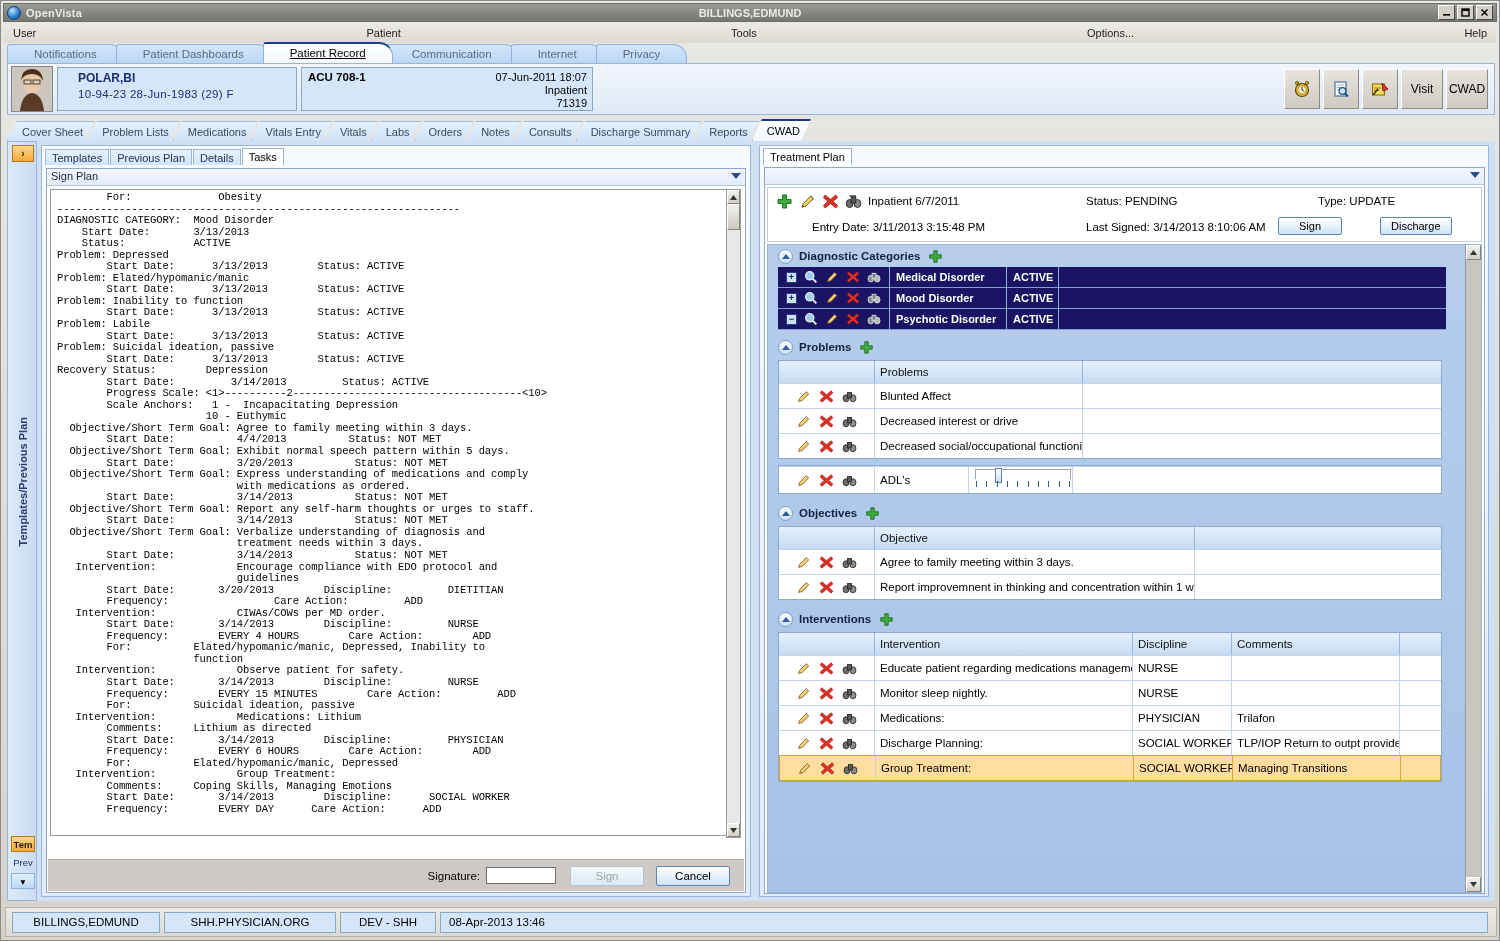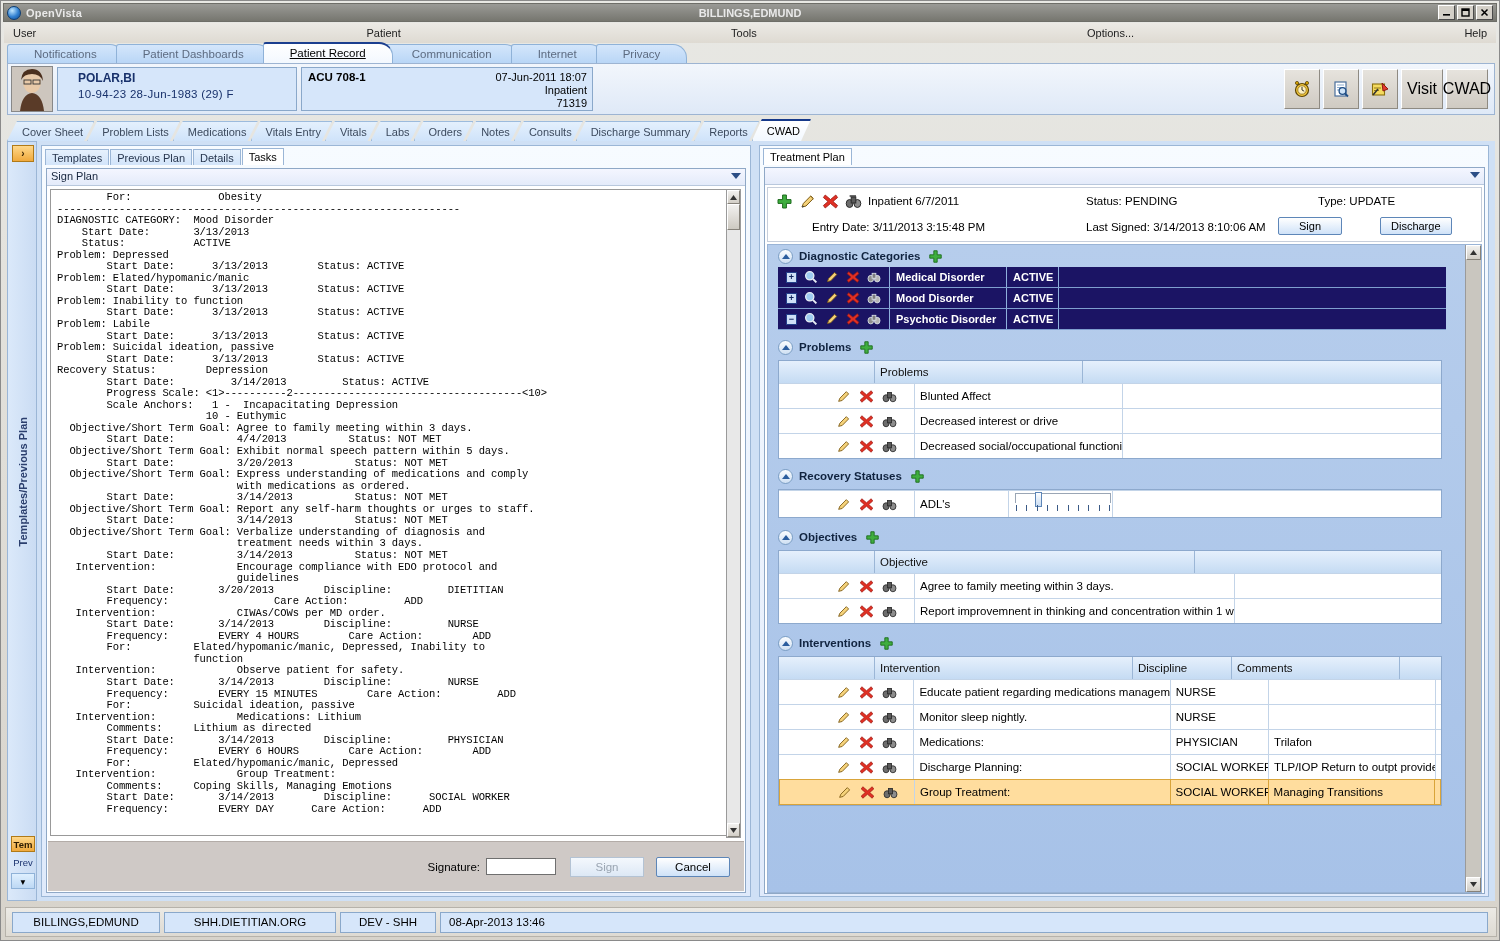--- a/index.html
+++ b/index.html
@@ -105,21 +105,21 @@
   .pt-loc .l{font-weight:bold;font-size:11.5px;color:#000;}
   .pt-loc .r{position:absolute;right:5px;top:3px;text-align:right;font-size:11px;line-height:13px;color:#000;}
   .pt-team{width:292px;padding:3px 6px;font-size:11.5px;line-height:15px;color:#000;}
   .hdr-spacer{flex:1;}
   .hdr-btns{display:flex;align-items:center;gap:3px;margin-right:6px;}
   .hdr-btn{
     width:36px;height:40px;background:linear-gradient(#e6e3dd,#cfcac2);
     border:1px solid #fff;border-right-color:#8e8a82;border-bottom-color:#8e8a82;
     display:flex;align-items:center;justify-content:center;box-sizing:border-box;
   }
-  .hdr-btn.wide{width:42px;font-size:16px;color:#000;}
+  .hdr-btn.wide{width:42px;font-size:12px;color:#000;}
 
   
   .rectabs{
     position:absolute;left:6px;top:118px;width:1488px;height:22px;
     display:flex;align-items:flex-end;
     border-bottom:1px solid #8fb2d8;
   }
   .rectab{
     height:20px;line-height:20px;padding:0 10px 0 14px;
     font-size:11px;color:#3c4a5e;
@@ -219,21 +219,21 @@
     display:flex;align-items:center;justify-content:center;box-sizing:border-box;
   }
   .sp-vscroll .arw.bot{position:absolute;bottom:0;left:0;right:0;}
   .sp-vscroll .thumb{
     position:absolute;left:0;right:0;top:14px;height:26px;
     background:linear-gradient(#f2f1ef,#cdc9c1);
     border:1px solid #fff;border-right-color:#86827a;border-bottom-color:#86827a;
     box-sizing:border-box;
   }
   .sp-foot{
-    position:absolute;left:1px;right:1px;bottom:1px;height:50px;
+    position:absolute;left:1px;right:1px;bottom:1px;height:32px;
     background:#cfc9c6;border-top:1px solid #b3aca8;
     display:flex;align-items:center;justify-content:flex-end;
     box-sizing:border-box;
   }
   .sig-label{font-size:11.5px;color:#000;margin-right:6px;}
   .sig-input{
     width:70px;height:17px;background:#fff;border:1px solid #6f6f6f;
     box-sizing:border-box;margin-right:14px;
   }
   .btn{
@@ -347,21 +347,20 @@
     background:linear-gradient(#e6f0fc,#c5dbf3);
   }
   .grid .hcell{
     font-size:11.5px;color:#111;display:flex;align-items:center;padding-left:5px;
     border-right:1px solid #9bb6d6;box-sizing:border-box;
   }
   .grid .hcell:last-child{border-right:none;}
   .grid .row{
     display:flex;height:24px;align-items:stretch;background:#fff;
     border-top:1px solid #c3d4e8;
-    padding-left:40px;
   }
   .grid .row.hl{background:#ffdd9e;border:1px solid #d9a43a;}
   .grid .cell{
     font-size:11.5px;color:#000;display:flex;align-items:center;padding-left:5px;
     border-right:1px solid #c3d4e8;box-sizing:border-box;white-space:nowrap;overflow:hidden;
   }
   .grid .cell:last-child{border-right:none;}
   .grid .actions{
     display:flex;align-items:center;justify-content:center;gap:8px;
     border-right:1px solid #c3d4e8;box-sizing:border-box;
@@ -861,33 +860,20 @@
                           <rect x="6.2" y="4" width="4.6" height="6" fill="#5a5a5a" stroke="#2c2c2c" stroke-width="1"></rect>
                         </svg></span>
                   </div>
                   <div class="cell" style="width:208px;">Decreased social/occupational functioning</div>
                   <div class="cell" style="flex:1;"></div>
                 </div>
               </div>
             </div>
 
             <div class="sect" style="margin-top:6px;">
-              <div class="sect-hdr">
-                <div class="collapse-btn">
-                  <svg width="8" height="5" viewBox="0 0 8 5">
-                      <path d="M4 0 L8 5 L0 5 Z" fill="#2b5d9e"></path>
-                    </svg>
-                </div>
-                <div class="sect-title">Recovery Statuses</div>
-                <div class="plus-ic">
-                  <svg width="15" height="15" viewBox="0 0 17 17">
-                      <path d="M6.6 2 h3.8 v4.6 h4.6 v3.8 h-4.6 v4.6 h-3.8 v-4.6 h-4.6 v-3.8 h4.6 z" fill="#3fae3f" stroke="#1d6b1d" stroke-width="1"></path>
-                    </svg>
-                </div>
-              </div>
               <div class="grid" style="width:664px;">
                 <div class="row" style="height:26px;">
                   <div class="actions" style="width:96px;">
                     <span class="ic" style="width:15px;height:15px;margin:0;"><svg width="15" height="15" viewBox="0 0 17 17">
                           <path d="M3 14 L4.4 10.4 L11.7 3 L14.3 5.6 L7 13 Z" fill="#f5d27a" stroke="#7c5a12" stroke-width="1"></path>
                         </svg></span>
                     <span class="ic" style="width:15px;height:15px;margin:0;"><svg width="15" height="15" viewBox="0 0 17 17">
                           <path d="M3.2 2 L8.5 6.5 L13.8 2 L15.6 4.5 L11 8.5 L15.6 12.5 L13.8 15 L8.5 10.5 L3.2 15 L1.4 12.5 L6 8.5 L1.4 4.5 Z" fill="#e03024" stroke="#9c1710" stroke-width=".8"></path>
                         </svg></span>
                     <span class="ic" style="width:15px;height:15px;margin:0;"><svg width="15" height="15" viewBox="0 0 17 17">
@@ -1116,18 +1102,18 @@
                 </svg>
             </div>
           </div>
         </div>
       </div>
     </div>
   </div>
 
   <div class="statusbar">
     <div class="sb-cell" style="width:148px;">BILLINGS,EDMUND</div>
-    <div class="sb-cell" style="width:172px;">SHH.DIETITIAN.ORG</div>
+    <div class="sb-cell" style="width:172px;">SHH.PHYSICIAN.ORG</div>
     <div class="sb-cell" style="width:96px;">DEV - SHH</div>
     <div class="sb-cell grow" style="margin-right:8px;">08-Apr-2013 13:46</div>
   </div>
 
 </div>
 
 </body></html>

